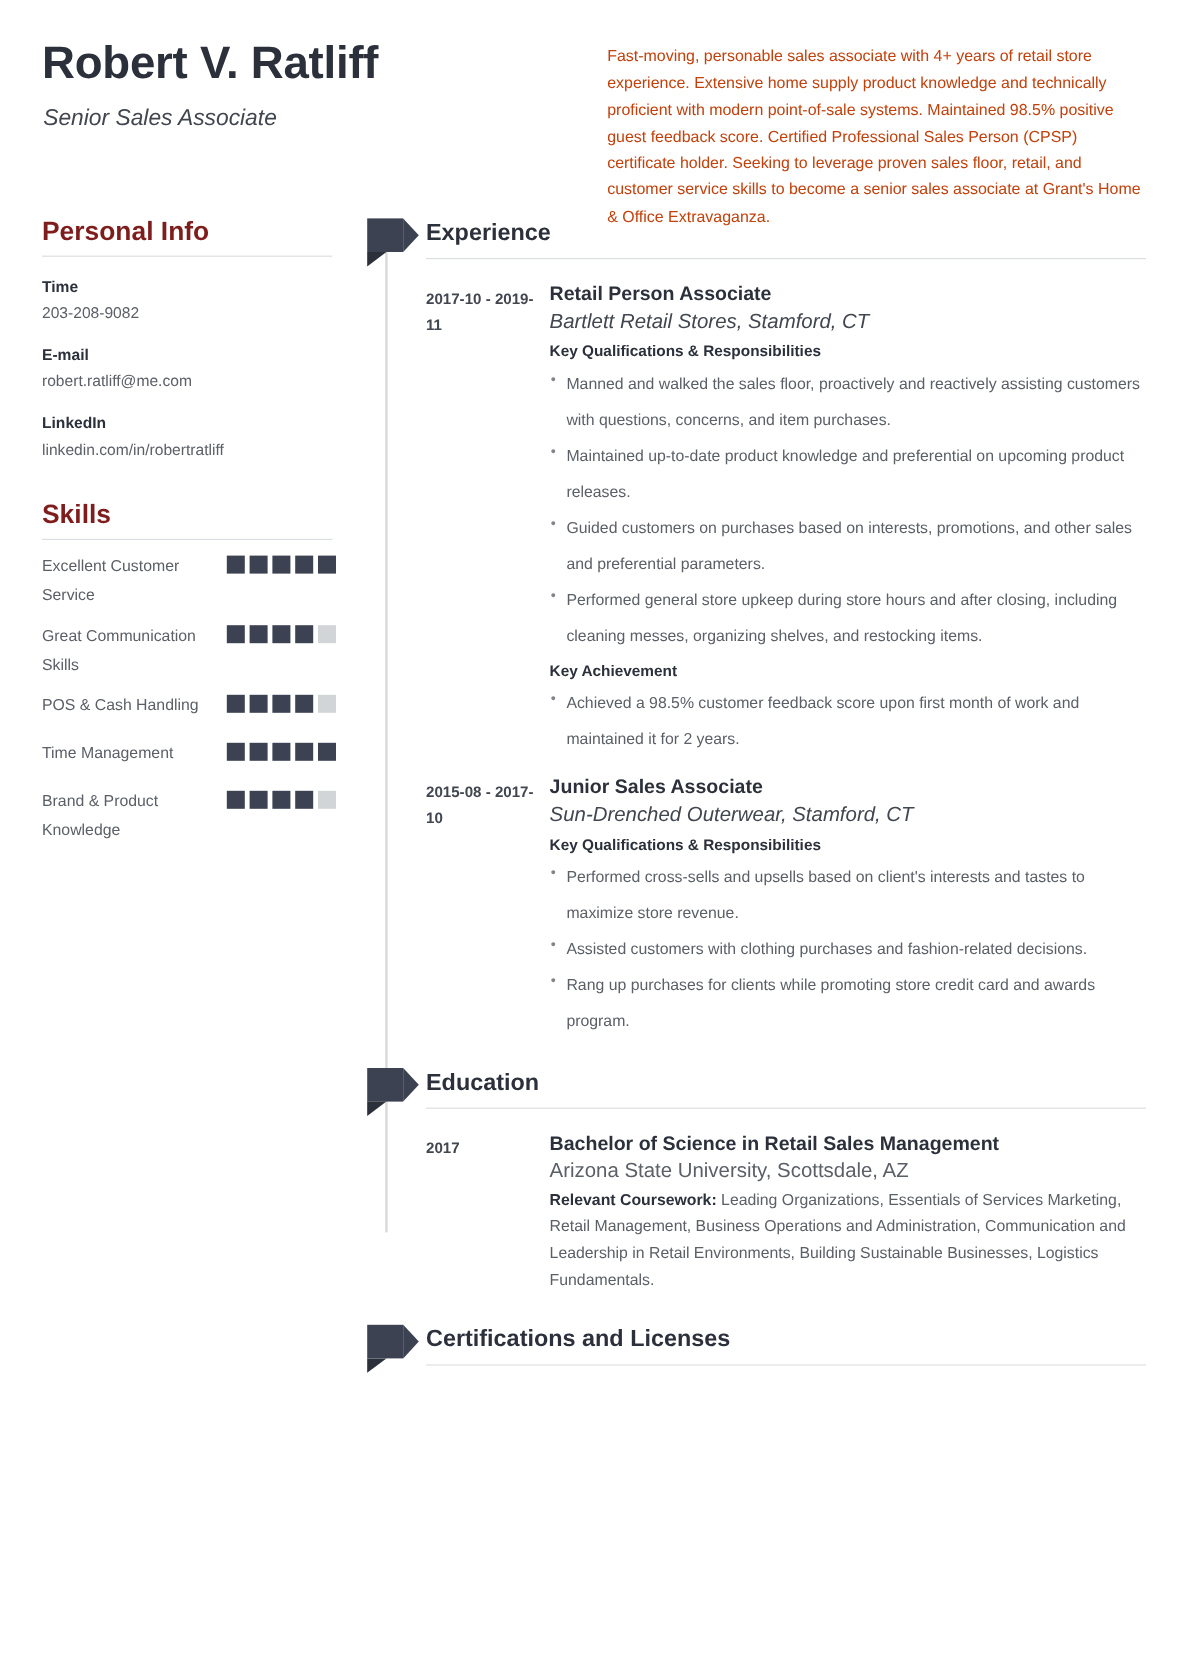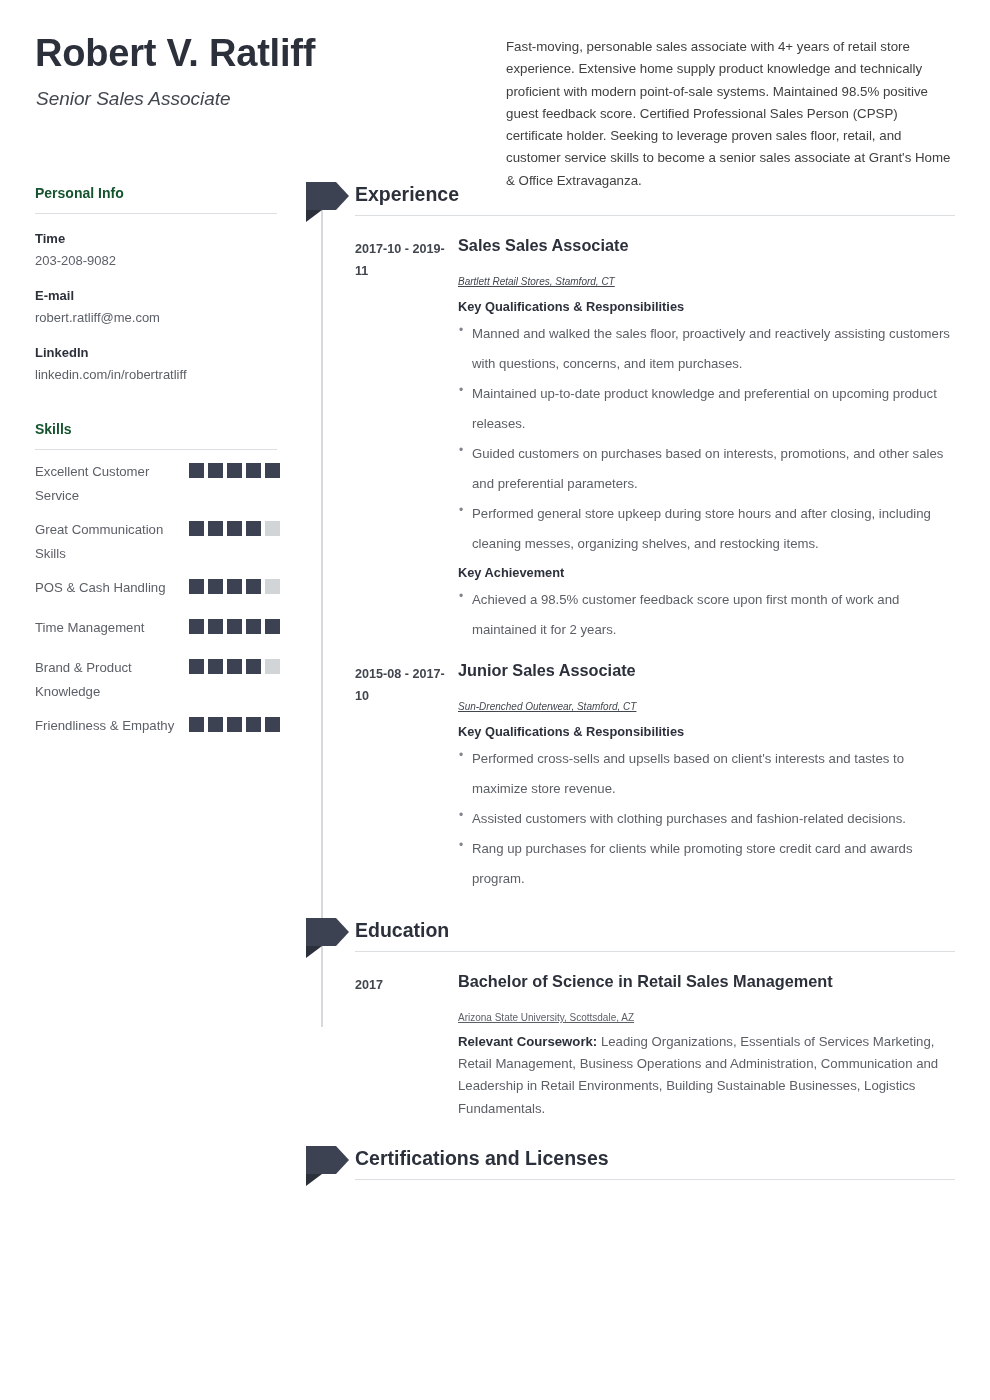--- a/index.html
+++ b/index.html
@@ -47,34 +47,34 @@
     color: #41464f;
     line-height: 26px;
     white-space: nowrap;
   }
   .summary {
     position: absolute;
     left: 506px; top: 36px;
     width: 452px;
     font-size: 13.3px;
     line-height: 22.3px;
-    color: #404040;
+    color: #c2410c;
     text-align: left;
   }
 
   
   .sidebar {
     position: absolute;
     left: 0; top: 180px;
     width: 300px;
   }
   .side-section-title {
-    font-size: 14px;
-    font-weight: bold;
-    color: #14532d;
+    font-size: 22px;
+    font-weight: bold;
+    color: #7f1d1d;
     margin: 0 0 0 35px;
     line-height: 26px;
   }
   .side-rule {
     margin: 7px 0 0 35px;
     width: 242px;
     height: 1px;
     background: #dcdfe2;
   }
   .info-block { margin: 15px 0 0 35px; }
@@ -199,26 +199,25 @@
     margin-left: 103px;
     width: 500px;
   }
   .entry-title {
     font-size: 16.3px;
     font-weight: bold;
     color: #2b303b;
     line-height: 23px;
   }
   .entry-sub {
-    font-size: 10px;
+    font-size: 17px;
     font-style: italic;
     color: #41464f;
     line-height: 22px;
-    margin-top: 14px;
-    text-decoration: underline;
+    margin-top: 0;
   }
   .entry-sub.plain {
     font-style: normal;
     color: #5b5f66;
   }
   .sub-head {
     font-size: 12.8px;
     font-weight: bold;
     color: #2b303b;
     line-height: 22px;
@@ -343,30 +342,20 @@
           <div class="skill-row">
             <div class="skill-name">Brand &amp; Product Knowledge</div>
             <div class="skill-dots">
               <span class="dot on"></span>
               <span class="dot on"></span>
               <span class="dot on"></span>
               <span class="dot on"></span>
               <span class="dot"></span>
             </div>
           </div>
-          <div class="skill-row">
-            <div class="skill-name">Friendliness &amp; Empathy</div>
-            <div class="skill-dots">
-              <span class="dot on"></span>
-              <span class="dot on"></span>
-              <span class="dot on"></span>
-              <span class="dot on"></span>
-              <span class="dot on"></span>
-            </div>
-          </div>
         </div>
     </div>
 
   </div>
 
   <div class="main">
     <div class="timeline"></div>
 
     <div class="section">
       <div class="sec-head">
@@ -375,21 +364,21 @@
             <div class="tip"></div>
             <div class="fold"></div>
         </div>
         <div class="sec-title">Experience</div>
         <div class="sec-rule"></div>
       </div>
       <div id="experience-entries">
           <div class="entry">
             <div class="entry-date">2017-10 - 2019-11</div>
             <div class="entry-body">
-              <div class="entry-title">Sales Sales Associate</div>
+              <div class="entry-title">Retail Person Associate</div>
               <div class="entry-sub">Bartlett Retail Stores, Stamford, CT</div>
               <div class="sub-head">Key Qualifications &amp; Responsibilities</div>
               <ul class="bullets">
                 <li>Manned and walked the sales floor, proactively and reactively assisting customers with questions, concerns, and item purchases.</li>
                 <li>Maintained up-to-date product knowledge and preferential on upcoming product releases.</li>
                 <li>Guided customers on purchases based on interests, promotions, and other sales and preferential parameters.</li>
                 <li>Performed general store upkeep during store hours and after closing, including cleaning messes, organizing shelves, and restocking items.</li>
               </ul>
               <div class="sub-head">Key Achievement</div>
               <ul class="bullets">

